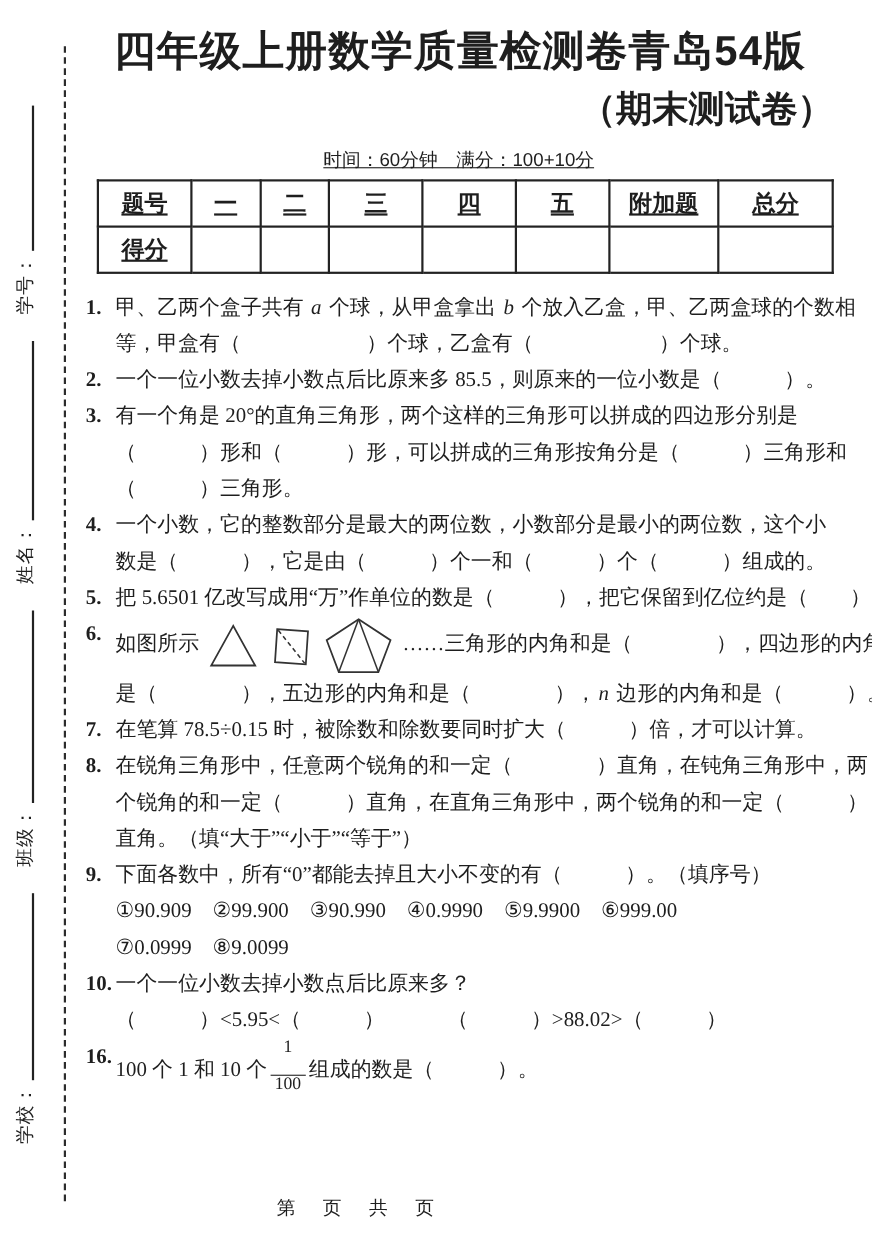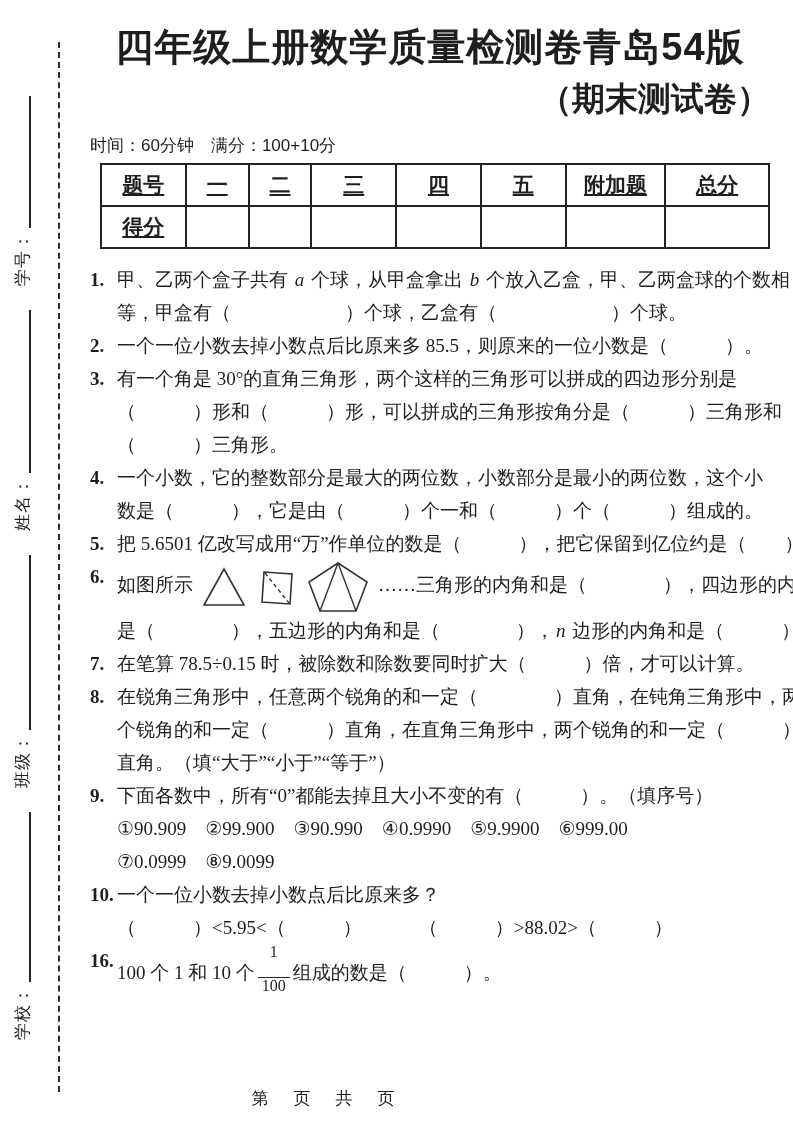--- a/index.html
+++ b/index.html
@@ -17,34 +17,35 @@
     position:absolute;left:6px;top:40px;width:1000px;height:32px;
     transform-origin:0 0;
     transform:rotate(-90deg) translateX(-1000px);
     display:flex;align-items:center;gap:24px;
     font-size:17px;white-space:nowrap;
   }
   .sb-field{display:flex;align-items:center;}
   .sb-label{letter-spacing:1px;}
   .sb-blank{display:inline-block;height:15px;border-bottom:2px solid #222;margin-left:4px;}
   
-  .main{position:absolute;left:90px;top:0;width:680px;}
+  .main{position:absolute;left:78px;top:0;width:680px;}
   .title{
     margin:26px 0 0 0;text-align:center;
     font-family:"Liberation Sans","DejaVu Sans",sans-serif;
     font-size:38px;font-weight:bold;letter-spacing:1px;line-height:1.15;
   }
   .subtitle{
     margin:10px 0 0 0;text-align:right;
     font-family:"Liberation Sans","DejaVu Sans",sans-serif;
     font-size:33px;font-weight:bold;line-height:1.15;
   }
   .exam-info{
-    margin:16px 2px 6px 0;text-align:left;font-size:17px;
-    font-family:"Liberation Sans","DejaVu Sans",sans-serif;
+    margin:16px 2px 6px 0;text-align:center;font-size:17px;
+    font-family:"Liberation Sans","DejaVu Sans",sans-serif;
+    text-decoration:underline;
   }
   
   table.score{border-collapse:collapse;width:670px;margin:2px 0 14px 10px;}
   table.score td{
     border:2px solid #222;height:38px;text-align:center;vertical-align:middle;
     font-size:21px;font-weight:bold;text-decoration:underline;
   }
   
   .section-title{font-size:19px;font-weight:bold;margin:10px 0 4px 0;}
   .q{position:relative;padding-left:27px;font-size:19px;line-height:33px;margin:0;}
@@ -134,21 +135,21 @@
     <div class="line">等，甲盒有（　　　　　　）个球，乙盒有（　　　　　　）个球。</div>
   </div>
 
   <div class="q">
     <span class="qnum">2.</span>
     <div class="line">一个一位小数去掉小数点后比原来多 85.5，则原来的一位小数是（　　　）。</div>
   </div>
 
   <div class="q">
     <span class="qnum">3.</span>
-    <div class="line">有一个角是 30°的直角三角形，两个这样的三角形可以拼成的四边形分别是</div>
+    <div class="line">有一个角是 20°的直角三角形，两个这样的三角形可以拼成的四边形分别是</div>
     <div class="line">（　　　）形和（　　　）形，可以拼成的三角形按角分是（　　　）三角形和</div>
     <div class="line">（　　　）三角形。</div>
   </div>
 
   <div class="q">
     <span class="qnum">4.</span>
     <div class="line">一个小数，它的整数部分是最大的两位数，小数部分是最小的两位数，这个小</div>
     <div class="line">数是（　　　），它是由（　　　）个一和（　　　）个（　　　）组成的。</div>
   </div>
 

